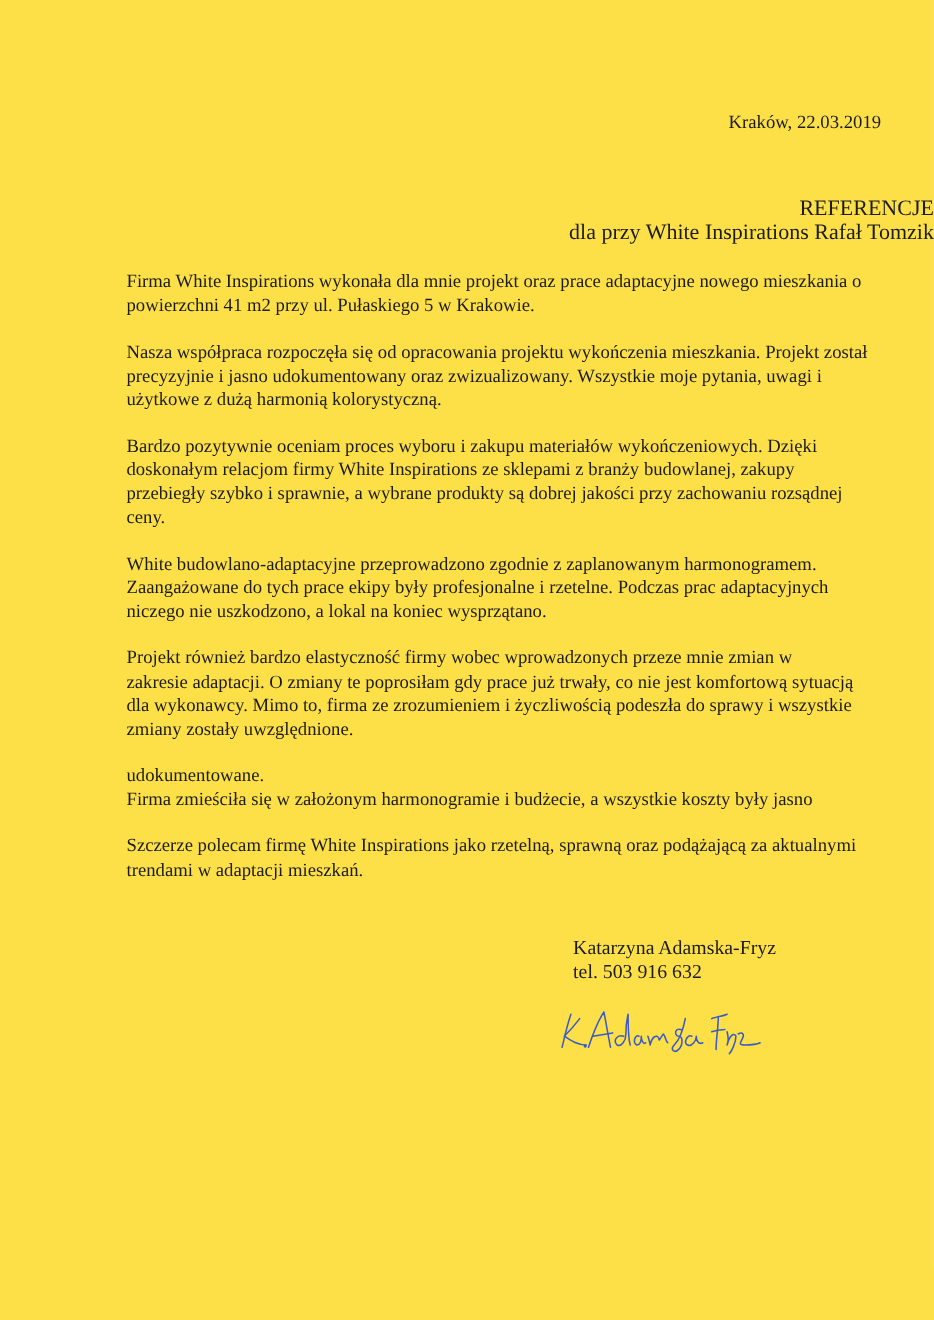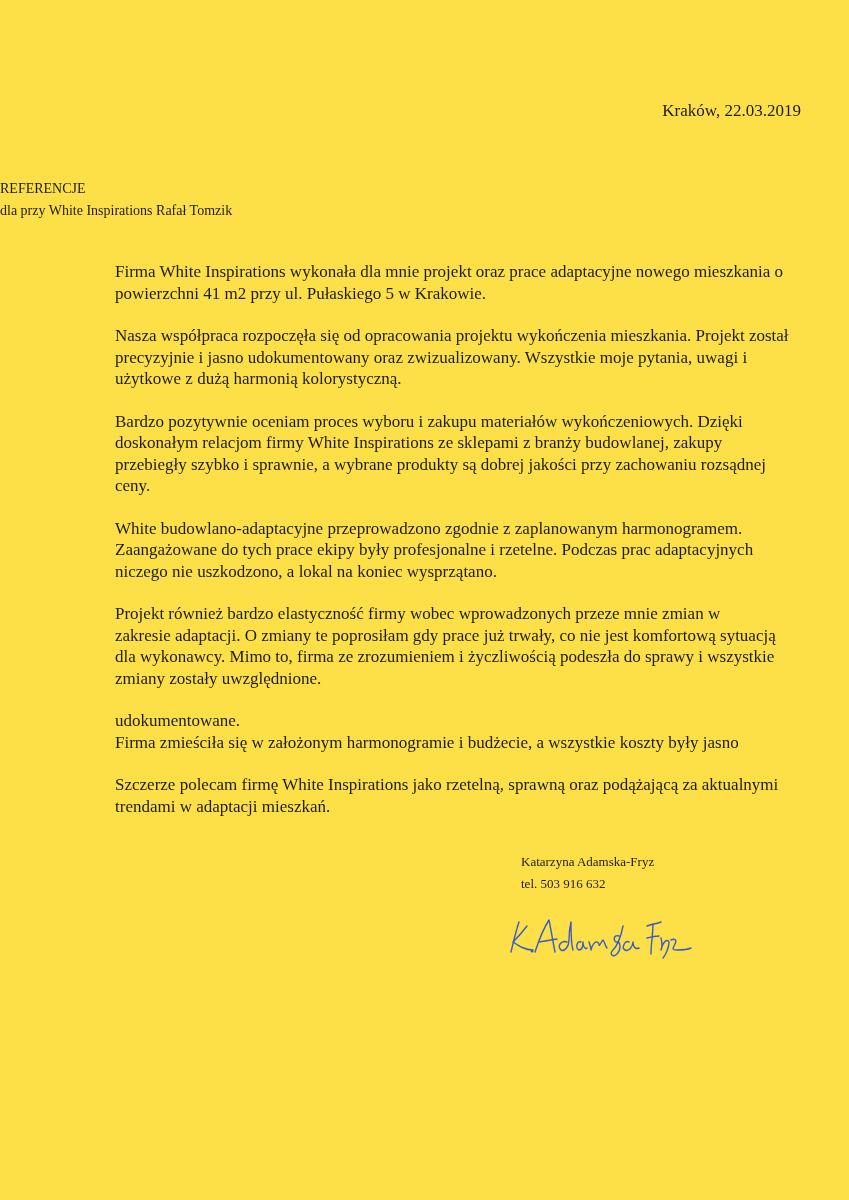--- a/index.html
+++ b/index.html
@@ -1,24 +1,24 @@
 <!DOCTYPE html>
 <html><head>
   <meta charset="utf-8">
   <style>
     html, body { margin: 0; padding: 0; background: #ffffff; }
     body { width: 849px; height: 1200px; position: relative; overflow: hidden;
            font-family: "Liberation Serif", serif; color: #1c1c1c; }
     .page { position: absolute; left: 0; top: 0; width: 849px; height: 1200px; background: #fde047; }
     .date { position: absolute; right: 48px; top: 101px; font-size: 17px; }
-    .title { position: absolute; left: 0; width: 849px; text-align: left; top: 178px; font-size: 14px; line-height: 22px; }
-    .body { position: absolute; left: 115px; top: 261px; width: 720px; font-size: 17px; line-height: 21.5px; }
+    .title { position: absolute; left: 0; width: 849px; text-align: right; top: 178px; font-size: 20px; line-height: 22px; }
+    .body { position: absolute; left: 115px; top: 245px; width: 720px; font-size: 17px; line-height: 21.5px; }
     .para { margin: 0 0 21px 0; }
     .line { display: block; white-space: nowrap; }
-    .sig-block { position: absolute; left: 521px; top: 851px; font-size: 13px; line-height: 21.5px; }
+    .sig-block { position: absolute; left: 521px; top: 851px; font-size: 18px; line-height: 21.5px; }
     .signature { position: absolute; left: 505px; top: 912px; width: 190px; height: 50px; }
   </style>
 </head>
 <body>
 
 <div class="page">
   <div class="date">Kraków, 22.03.2019</div>
 
   <div class="title">
     <div>REFERENCJE</div>

